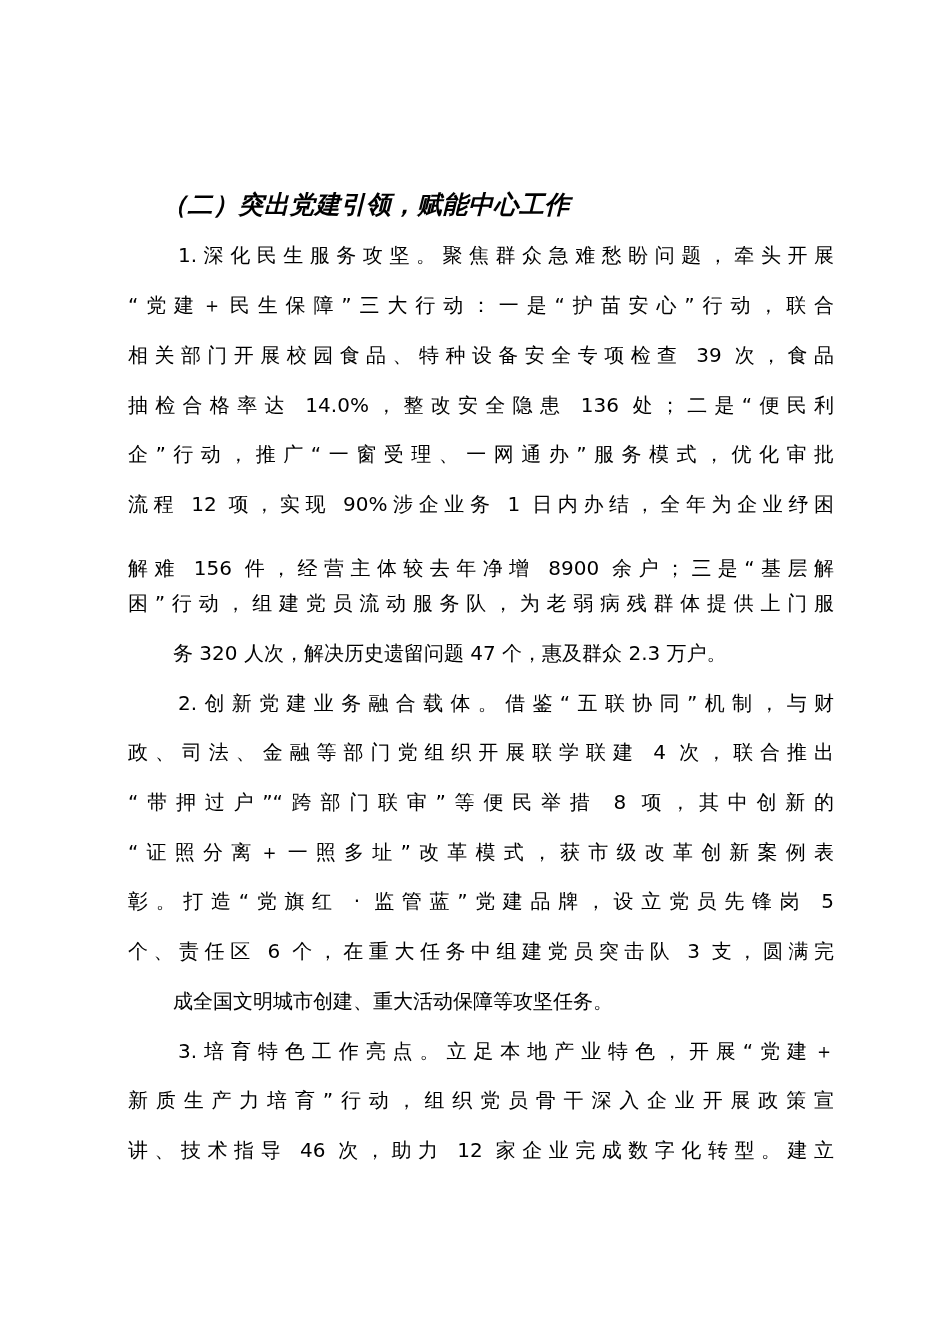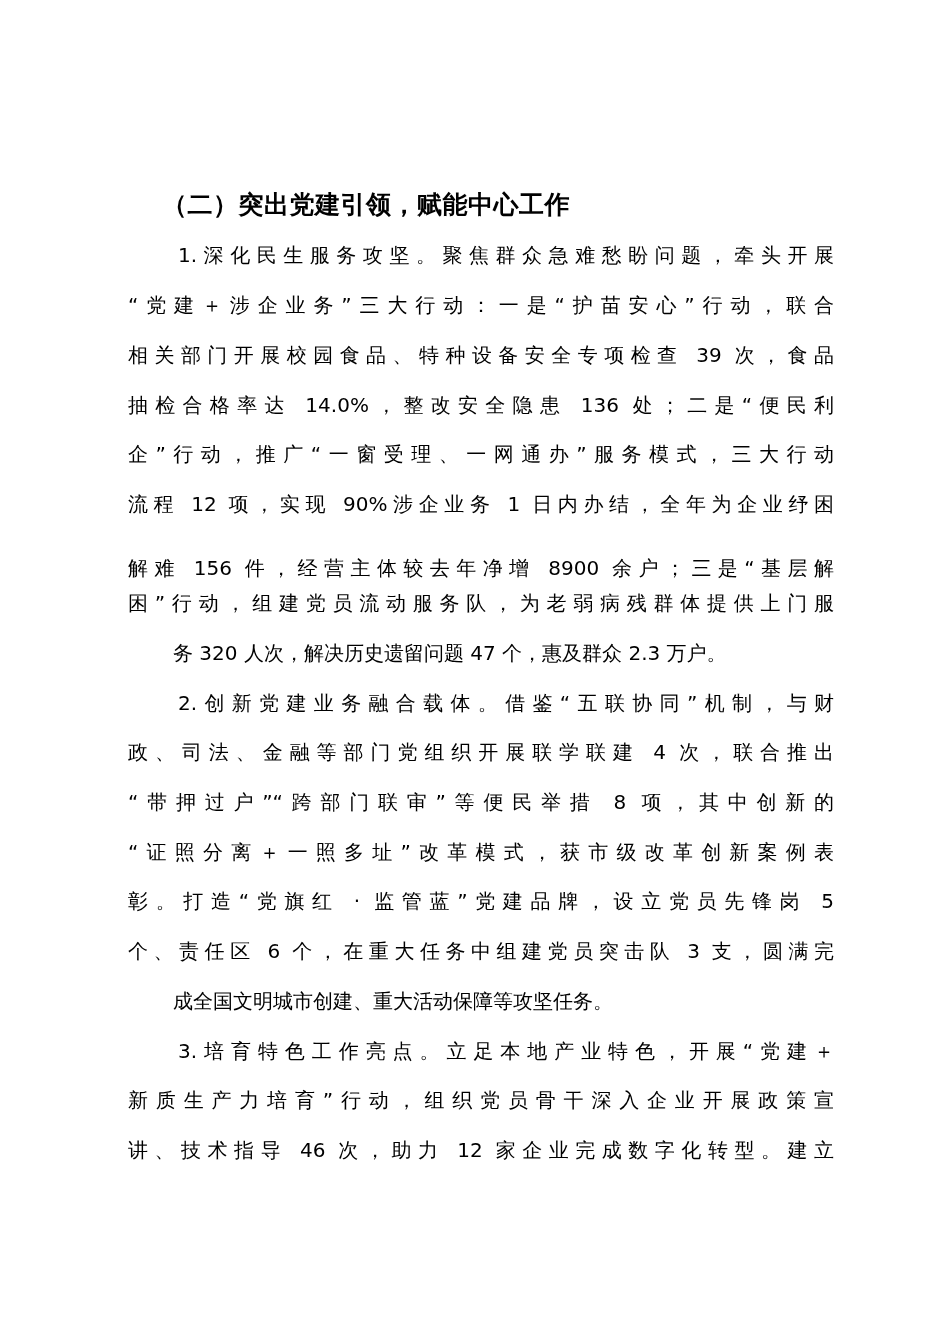--- a/index.html
+++ b/index.html
@@ -25,20 +25,21 @@
     }
     .heading {
       position: absolute;
       left: 162px;
       top: 188px;
       font-size: 25px;
       font-weight: bold;
       line-height: 34px;
       white-space: nowrap;
       letter-spacing: 0.5px;
+      font-style: italic;
     }
     .line {
       position: absolute;
       left: 128px;
       width: 706px;
       font-size: 20px;
       line-height: 34px;
       white-space: nowrap;
       text-align: justify;
       text-align-last: justify;
@@ -54,24 +55,24 @@
   </style>
 </head>
 <body>
 
 <div class="page">
 
   <div class="heading">（二）突出党建引领，赋能中心工作</div>
 
   <div>
     <div class="line indent" style="top:238px">1.深化民生服务攻坚。聚焦群众急难愁盼问题，牵头开展</div>
-    <div class="line" style="top:288px">“党建＋涉企业务”三大行动：一是“护苗安心”行动，联合</div>
+    <div class="line" style="top:288px">“党建＋民生保障”三大行动：一是“护苗安心”行动，联合</div>
     <div class="line" style="top:338px">相关部门开展校园食品、特种设备安全专项检查 39 次，食品</div>
     <div class="line" style="top:388px">抽检合格率达 14.0%，整改安全隐患 136 处；二是“便民利</div>
-    <div class="line" style="top:437px">企”行动，推广“一窗受理、一网通办”服务模式，三大行动</div>
+    <div class="line" style="top:437px">企”行动，推广“一窗受理、一网通办”服务模式，优化审批</div>
     <div class="line" style="top:487px">流程 12 项，实现 90%涉企业务 1 日内办结，全年为企业纾困</div>
     <div class="line" style="top:551px">解难 156 件，经营主体较去年净增 8900 余户；三是“基层解</div>
     <div class="line" style="top:586px">困”行动，组建党员流动服务队，为老弱病残群体提供上门服</div>
     <div class="line last" style="top:636px">务 320 人次，解决历史遗留问题 47 个，惠及群众 2.3 万户。</div>
   </div>
 
   <div>
     <div class="line indent" style="top:686px">2.创新党建业务融合载体。借鉴“五联协同”机制，与财</div>
     <div class="line" style="top:735px">政、司法、金融等部门党组织开展联学联建 4 次，联合推出</div>
     <div class="line" style="top:785px">“带押过户”“跨部门联审”等便民举措 8 项，其中创新的</div>

